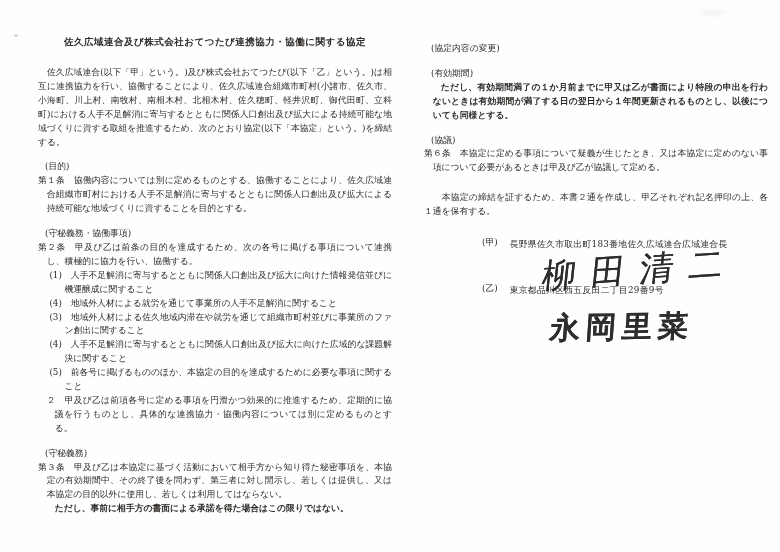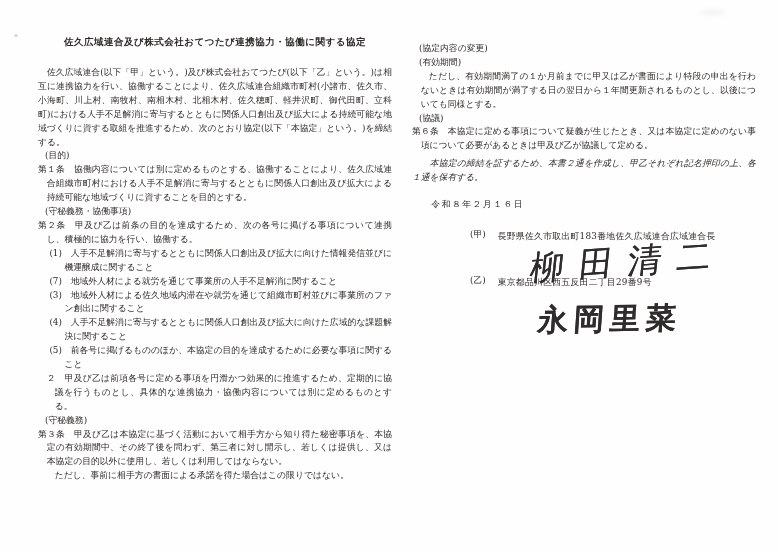--- a/index.html
+++ b/index.html
@@ -6,41 +6,41 @@
   .page{
     position:relative;
     width:780px;height:552px;
     background:#fefefe;
     overflow:hidden;
     font-family:"DejaVu Serif", serif;
     color:#2e2b28;
   }
   .col{position:absolute;top:36px;}
   .col-left{left:38px;width:354px;}
-  .col-right{left:412px;width:344px;}
+  .col-right{left:424px;width:344px;}
   .doc-title{
     text-align:center;
     font-size:9.5px;
     font-weight:bold;
     letter-spacing:.5px;
     white-space:nowrap;
   }
   .body-text, .blk{
     font-size:8.8px;
     line-height:13.9px;
     text-align:justify;
   }
   .blk-preamble{margin-top:17px;}
-  .blk-heading{padding-left:.8em;text-align:left;}
+  .blk-heading{margin-top:11px;padding-left:.8em;text-align:left;}
   .col-right .blk-heading:first-child{margin-top:6px;}
   .blk-article{padding-left:1em;text-indent:-1em;}
   .blk-item{padding-left:3em;text-indent:-1.7em;}
   .blk-para2{padding-left:1.9em;text-indent:-.9em;}
-  .blk-note{padding-left:1em;text-indent:.9em;}
-  .blk-closing{margin-top:4px;text-indent:1em;font-style:italic;}
+  .blk-note{padding-left:1em;text-indent:.9em;font-weight:bold;}
+  .blk-closing{margin-top:16px;text-indent:1em;}
   .date-line{
     margin-top:14px;
     padding-left:2.2em;
     font-size:8.8px;
     letter-spacing:1.5px;
   }
   .sig-block{
     position:relative;
     display:flex;
     gap:12px;
@@ -90,42 +90,41 @@
 
   <div class="col col-left">
     <div class="doc-title">佐久広域連合及び株式会社おてつたび連携協力・協働に関する協定</div>
     <div class="body-text">
         <div class="blk blk-preamble">　佐久広域連合(以下「甲」という。)及び株式会社おてつたび(以下「乙」という。)は相互に連携協力を行い、協働することにより、佐久広域連合組織市町村(小諸市、佐久市、小海町、川上村、南牧村、南相木村、北相木村、佐久穂町、軽井沢町、御代田町、立科町)における人手不足解消に寄与するとともに関係人口創出及び拡大による持続可能な地域づくりに資する取組を推進するため、次のとおり協定(以下「本協定」という。)を締結する。</div>
         <div class="blk blk-heading">(目的)</div>
         <div class="blk blk-article">第１条　協働内容については別に定めるものとする、協働することにより、佐久広域連合組織市町村における人手不足解消に寄与するとともに関係人口創出及び拡大による持続可能な地域づくりに資することを目的とする。</div>
         <div class="blk blk-heading">(守秘義務・協働事項)</div>
         <div class="blk blk-article">第２条　甲及び乙は前条の目的を達成するため、次の各号に掲げる事項について連携し、積極的に協力を行い、協働する。</div>
         <div class="blk blk-item">(1)　人手不足解消に寄与するとともに関係人口創出及び拡大に向けた情報発信並びに機運醸成に関すること</div>
-        <div class="blk blk-item">(7)　地域外人材による就労を通じて事業所の人手不足解消に関すること</div>
+        <div class="blk blk-item">(4)　地域外人材による就労を通じて事業所の人手不足解消に関すること</div>
         <div class="blk blk-item">(3)　地域外人材による佐久地域内滞在や就労を通じて組織市町村並びに事業所のファン創出に関すること</div>
         <div class="blk blk-item">(4)　人手不足解消に寄与するとともに関係人口創出及び拡大に向けた広域的な課題解決に関すること</div>
         <div class="blk blk-item">(5)　前各号に掲げるもののほか、本協定の目的を達成するために必要な事項に関すること</div>
         <div class="blk blk-para2">２　甲及び乙は前項各号に定める事項を円滑かつ効果的に推進するため、定期的に協議を行うものとし、具体的な連携協力・協働内容については別に定めるものとする。</div>
         <div class="blk blk-heading">(守秘義務)</div>
         <div class="blk blk-article">第３条　甲及び乙は本協定に基づく活動において相手方から知り得た秘密事項を、本協定の有効期間中、その終了後を問わず、第三者に対し開示し、若しくは提供し、又は本協定の目的以外に使用し、若しくは利用してはならない。</div>
         <div class="blk blk-note">ただし、事前に相手方の書面による承諾を得た場合はこの限りではない。</div>
       </div>
   </div>
 
   <div class="col col-right">
     <div>
         <div class="blk blk-heading">(協定内容の変更)</div>
         <div class="blk blk-heading">(有効期間)</div>
         <div class="blk blk-note">ただし、有効期間満了の１か月前までに甲又は乙が書面により特段の申出を行わないときは有効期間が満了する日の翌日から１年間更新されるものとし、以後についても同様とする。</div>
         <div class="blk blk-heading">(協議)</div>
         <div class="blk blk-article">第６条　本協定に定める事項について疑義が生じたとき、又は本協定に定めのない事項について必要があるときは甲及び乙が協議して定める。</div>
         <div class="blk blk-closing">　本協定の締結を証するため、本書２通を作成し、甲乙それぞれ記名押印の上、各１通を保有する。</div>
       </div>
 
-    <div class="date-line">令和８年２月１６日</div>
 
     <div class="sig-block kou">
       <span class="sig-label">(甲)</span>
       <div class="sig-lines">
           <div class="sig-line">長野県佐久市取出町183番地</div>
           <div class="sig-line">佐久広域連合</div>
           <div class="sig-line">広域連合長</div>
         </div>
       <span class="sig-script">柳田清二</span>
     </div>

